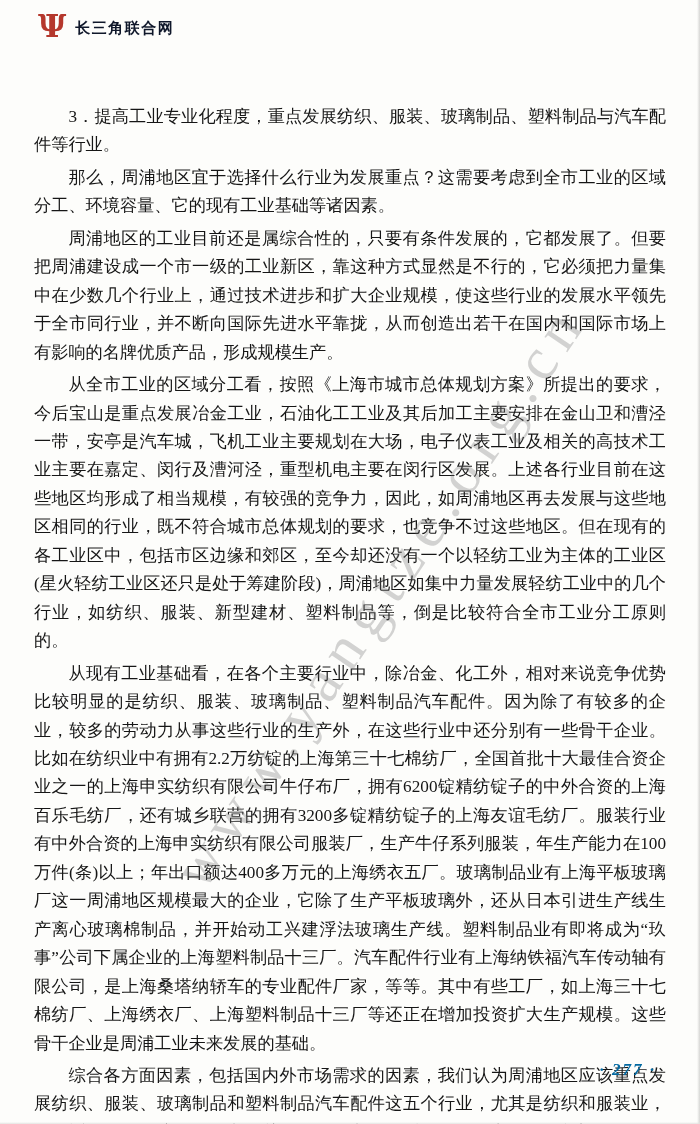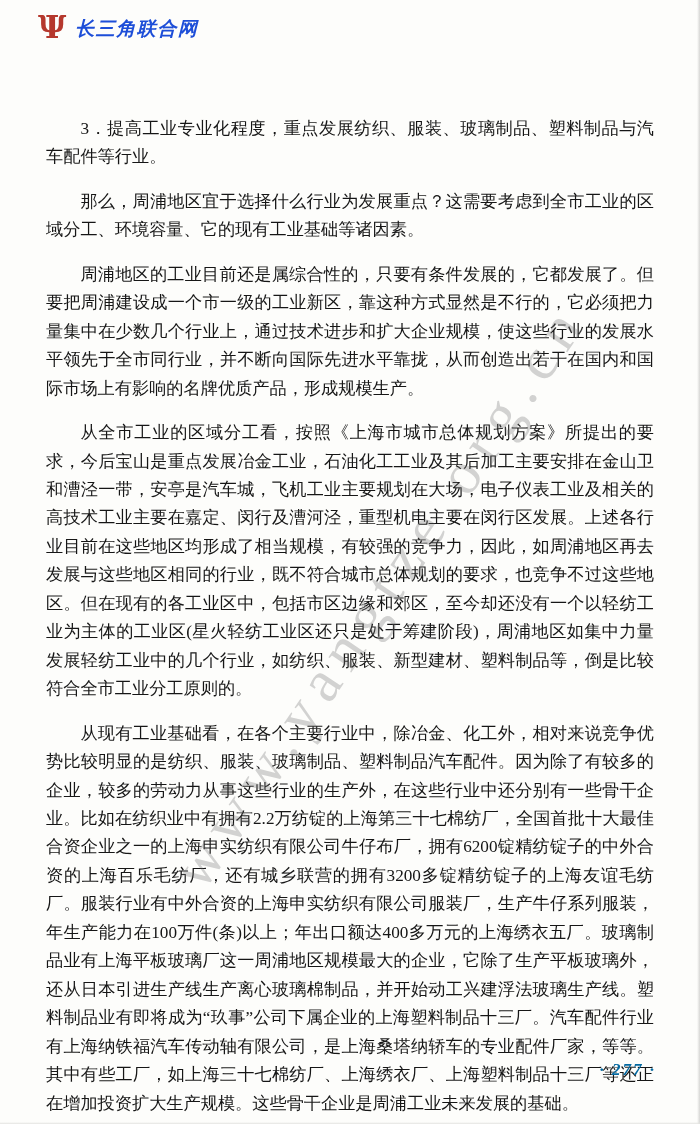--- a/index.html
+++ b/index.html
@@ -9,28 +9,28 @@
   }
   .scan-edge-right{position:absolute;top:0;right:0;width:3px;height:100%;
     background:linear-gradient(to left,#d6d6d4,rgba(255,255,255,0));}
   .scan-edge-bottom{position:absolute;left:0;bottom:0;width:100%;height:2px;
     background:linear-gradient(to top,#e3e3e0,rgba(255,255,255,0));}
 
   .logo{position:absolute;top:10px;left:38px;display:flex;align-items:center;gap:9px;cursor:pointer;}
   .logo-icon{font-family:"DejaVu Serif",serif;font-weight:bold;font-size:31px;line-height:1;
     color:#b5382d;transform:scaleY(1.05);}
   .logo-name{font-family:"Liberation Sans","DejaVu Sans",sans-serif;font-weight:bold;
-    font-size:19px;letter-spacing:1.5px;color:#1d4ed8;padding-top:6px;font-style:italic;}
+    font-size:15px;letter-spacing:1.5px;color:#0f172a;padding-top:6px;}
 
   .content{
     position:absolute;left:30px;right:30px;top:99px;
     font-size:17.2px;line-height:28.45px;text-align:justify;
     z-index:1;
   }
-  .content p{margin:16px;text-indent:2em;}
+  .content p{margin:4px;text-indent:2em;}
 
   .watermark{
     position:absolute;left:380px;top:595px;
     transform:translate(-50%,-50%) rotate(-56deg);
     font-family:"Liberation Serif","DejaVu Serif",serif;
     font-size:60px;letter-spacing:11px;white-space:nowrap;
     color:rgba(112,112,112,0.30);
     z-index:2;pointer-events:none;user-select:none;
   }
 

